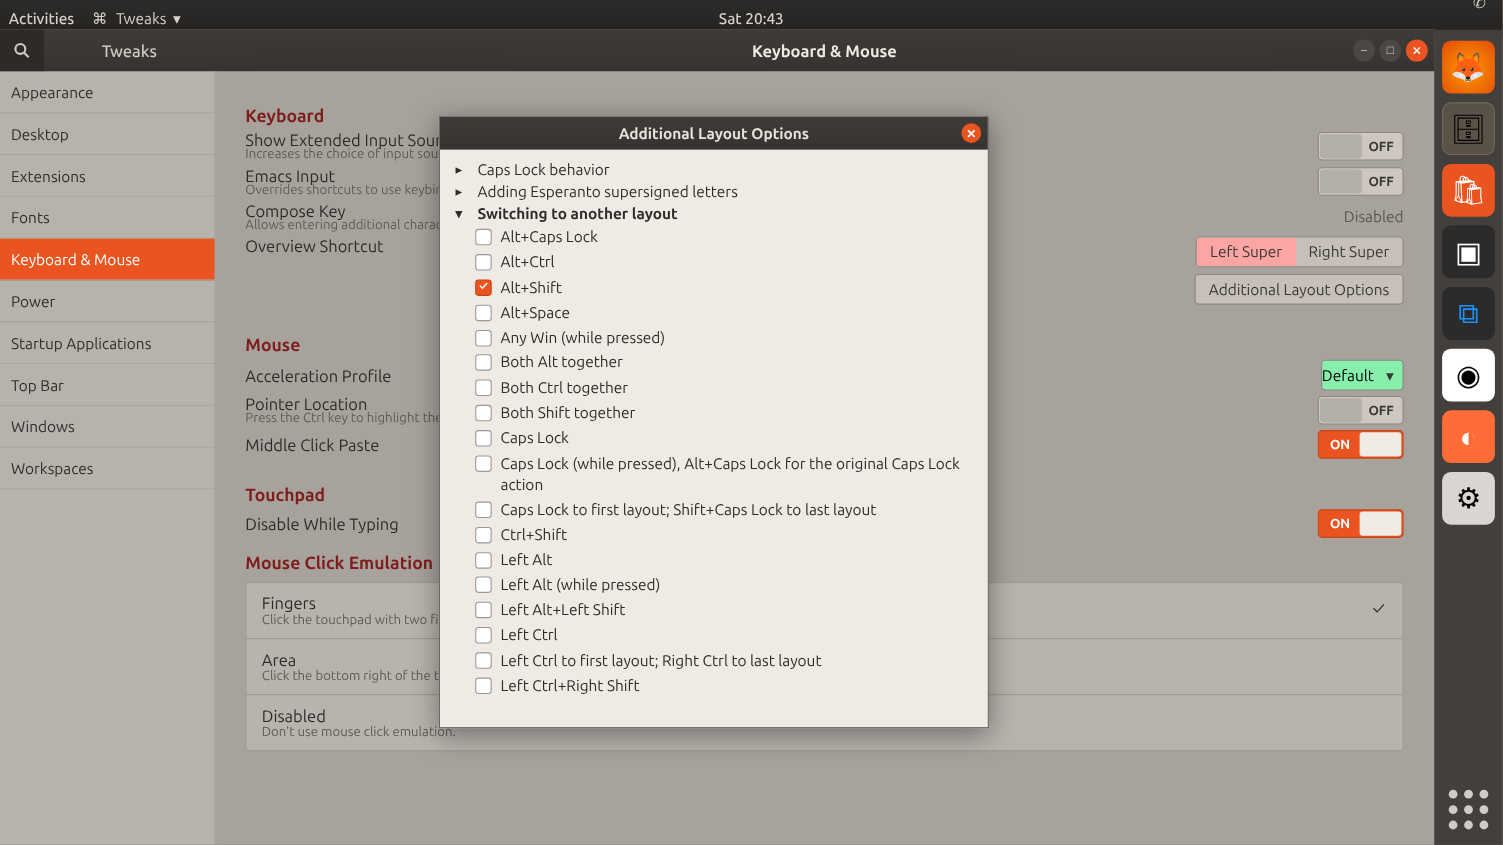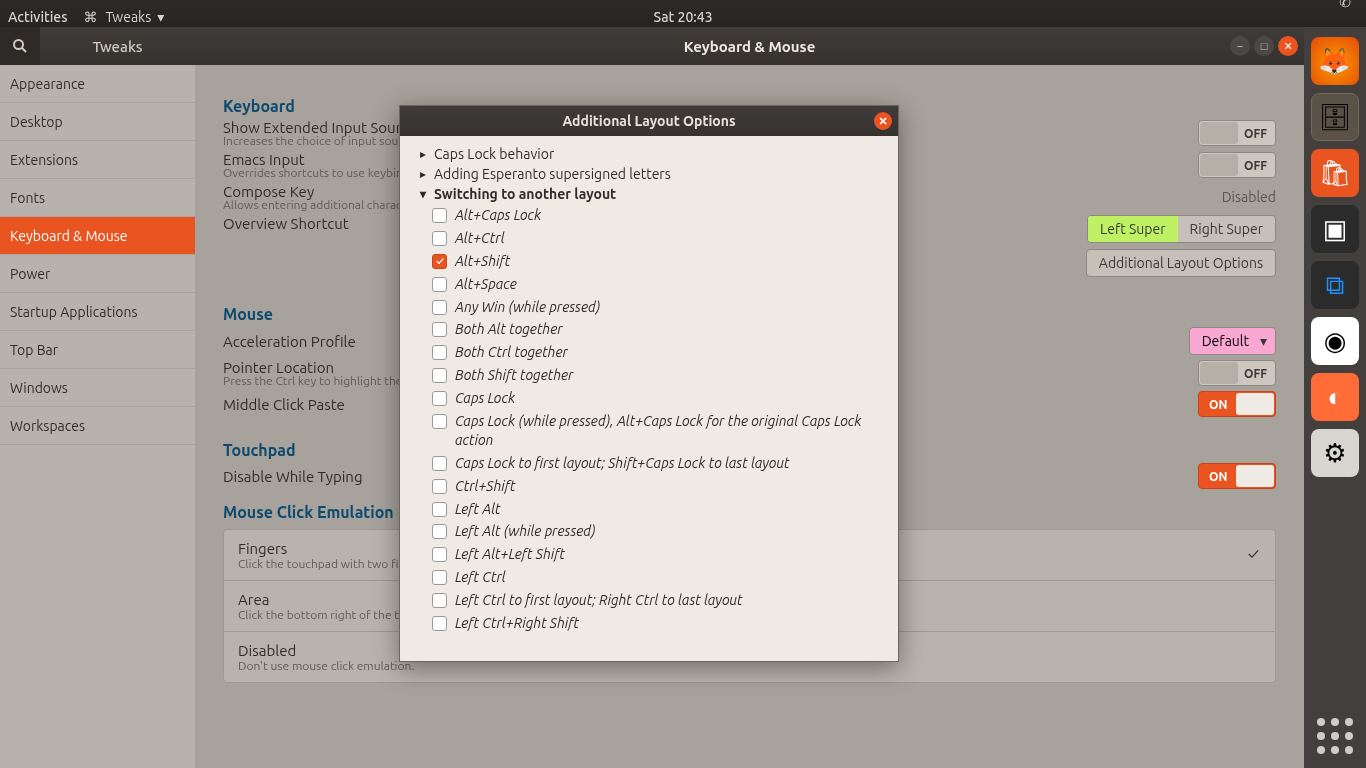--- a/index.html
+++ b/index.html
@@ -38,60 +38,60 @@
   .win-controls .wc{ width:20px;height:20px;border-radius:50%; background:#4b4744; display:flex; align-items:center; justify-content:center; color:#cfc9c2; font-size:11px;}
   .win-controls .close{ background:#e95420; color:#fff;}
 
   
   .sidebar { position:absolute; left:0; top:38px; width:197px; bottom:0; background:#b7b2ac; }
   .side-item { height:38px; display:flex; align-items:center; padding-left:10px; font-size:14px; color:#302e2c; border-bottom:1px solid #aaa49d; cursor:pointer;}
   .side-item.selected { background:#e95420; color:#fff; }
 
   
   .main { position:absolute; left:195px; right:0; top:38px; bottom:0; background:#a7a29c; padding:22px 28px; overflow:auto;}
-  .sec-title { font-weight:700; font-size:16px; color:#0c4a6e; margin-top:10px;}
+  .sec-title { font-weight:700; font-size:16px; color:#7f1d1d; margin-top:10px;}
   .row { display:flex; align-items:center; justify-content:space-between; margin-top:4px; min-height:26px;}
   .row .label { font-size:15px; color:#2e2c2a;}
   .row .sub { font-size:12px; color:#5f5b55; margin-top:-2px;}
   .labelbox { display:flex; flex-direction:column; }
 
   .toggle { width:78px; height:26px; border:1px solid #8c8781; border-radius:4px; background:#cdc7bf; position:relative; display:flex; align-items:center; font-size:12px; font-weight:600;}
   .toggle .knob { width:38px; height:22px; background:#b4afa7; border-radius:3px; position:absolute; top:1px;}
   .toggle.off .knob{ left:1px;}
   .toggle.off::after{ content:attr(data-off); position:absolute; right:8px; color:#3a3835;}
   .toggle.on { background:#e95420; border-color:#c74516;}
   .toggle.on .knob{ right:1px; background:#f0ece5;}
   .toggle.on::before{ content:attr(data-on); position:absolute; left:10px; color:#fff;}
 
   .seg { display:flex; border:1px solid #8c8781; border-radius:4px; overflow:hidden; background:#c6c0b8;}
   .seg div{ padding:5px 12px; font-size:14px; color:#3a3835;}
-  .seg .sel{ background:#bef264;}
+  .seg .sel{ background:#fca5a5;}
   .btn { padding:5px 12px; background:#c6c0b8; border:1px solid #8c8781; border-radius:4px; font-size:14px; color:#3a3835;}
-  .select { padding:5px 26px 5px 12px; background:#f9a8d4; border:1px solid #8c8781; border-radius:4px; font-size:14px; position:relative;}
+  .select { padding:5px 26px 5px 0; background:#86efac; border:1px solid #8c8781; border-radius:4px; font-size:14px; position:relative;}
   .select::after{ content:"▾"; position:absolute; right:8px; top:5px; color:#3a3835;}
   .disabled-txt { font-size:14px; color:#5a5752;}
   .right-col{ display:flex; flex-direction:column; align-items:flex-end; gap:6px;}
 
   .emu-box { background:#b8b3ad; border:1px solid #9e9992; border-radius:4px; margin-top:8px;}
   .emu-row{ padding:10px 14px; border-bottom:1px solid #9e9992; position:relative;}
   .emu-row:last-child{border-bottom:none;}
   .emu-row .t{ font-size:15px; color:#2e2c2a;}
   .emu-row .s{ font-size:12px; color:#5f5b55;}
   .emu-row .check{ position:absolute; right:16px; top:14px; font-size:16px; color:#2e2c2a;}
 
   
   .modal { position:absolute; left:399px; top:105px; width:500px; height:557px; background:#efeae4; border:1px solid #6b6660; box-shadow:0 6px 24px rgba(0,0,0,.4); }
   .modal-title { height:30px; background:linear-gradient(#3f3b38,#353230); color:#e8e2da; display:flex; align-items:center; justify-content:center; font-weight:600; font-size:14px; position:relative;}
   .modal-close { position:absolute; right:6px; width:18px; height:18px; border-radius:50%; background:#e95420; color:#fff; display:flex; align-items:center; justify-content:center; font-size:11px;}
   .modal-body { padding:8px 14px 8px 14px; font-size:14px; color:#2e2c2a; overflow:auto; height:calc(100% - 30px);}
-  .tree-item { display:flex; align-items:center; gap:8px; padding:2px 0;text-align:right;}
+  .tree-item { display:flex; align-items:center; gap:8px; padding:2px 0;}
   .tree-item.exp::before{ content:"▸"; font-size:12px; width:12px;}
   .tree-item.open::before{ content:"▾"; font-size:12px; width:12px;}
   .tree-item.open{ font-weight:700;}
-  .opt-list { margin-left:18px;font-style:italic;}
+  .opt-list { margin-left:18px;}
   .opt { display:flex; align-items:flex-start; gap:8px; padding:2px 0; line-height:1.35;}
   .cb { width:15px; height:15px; border:1px solid #999; border-radius:3px; background:#fff; flex-shrink:0; margin-top:2px; display:flex; align-items:center; justify-content:center;}
   .cb.checked { background:#e95420; border-color:#c74516;}
   .cb.checked::after{ content:"✓"; color:#fff; font-size:11px; font-weight:700;}
 </style>
 </head>
 <body>
 
 <div class="top-panel">
   <div class="top-left">

